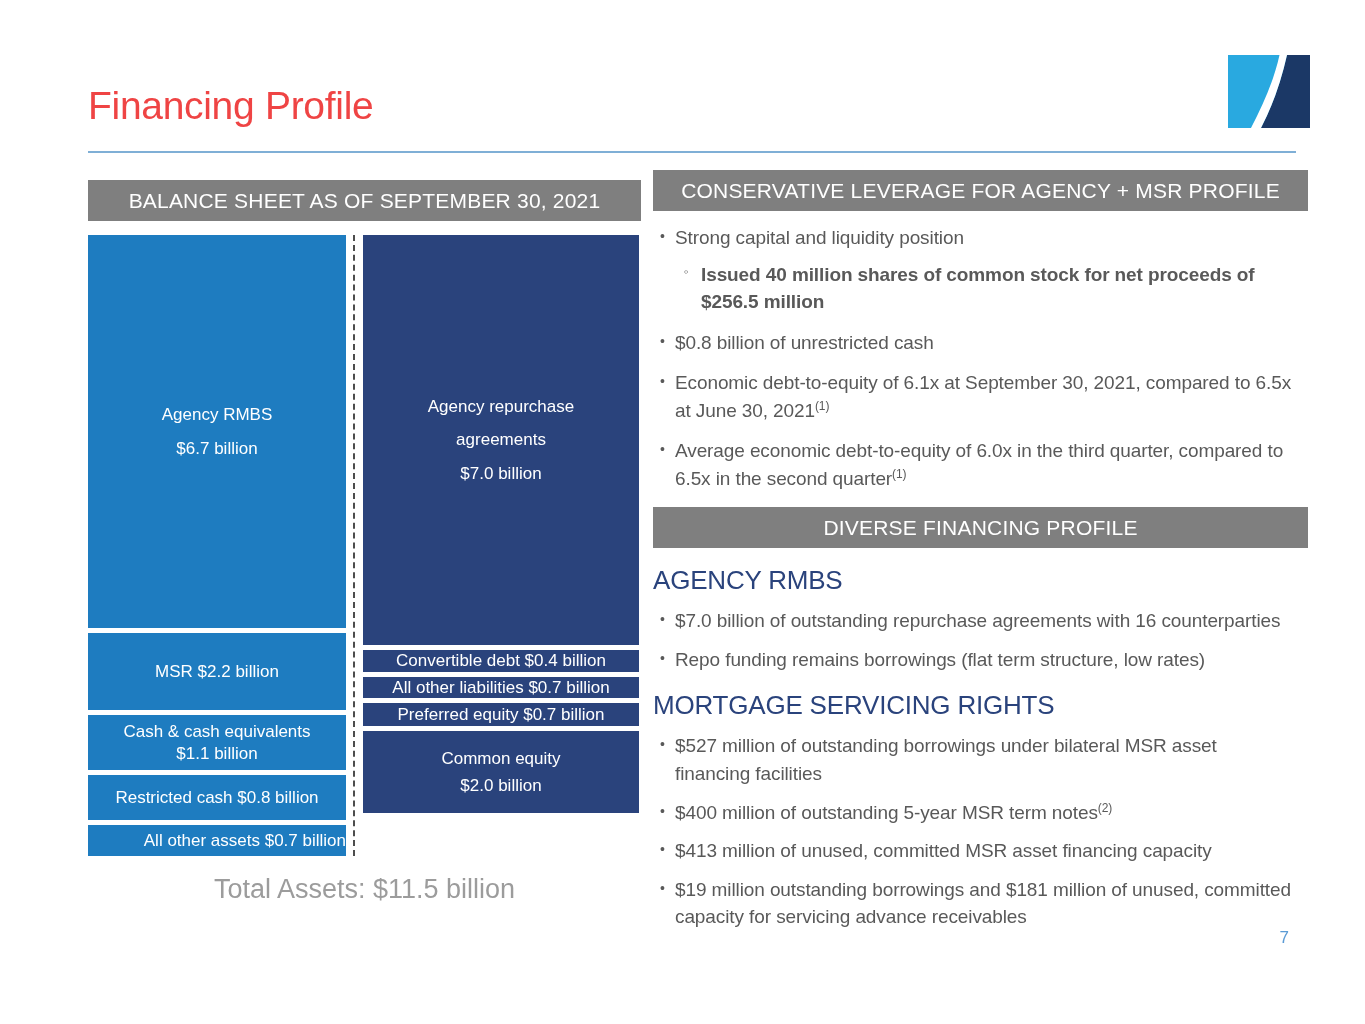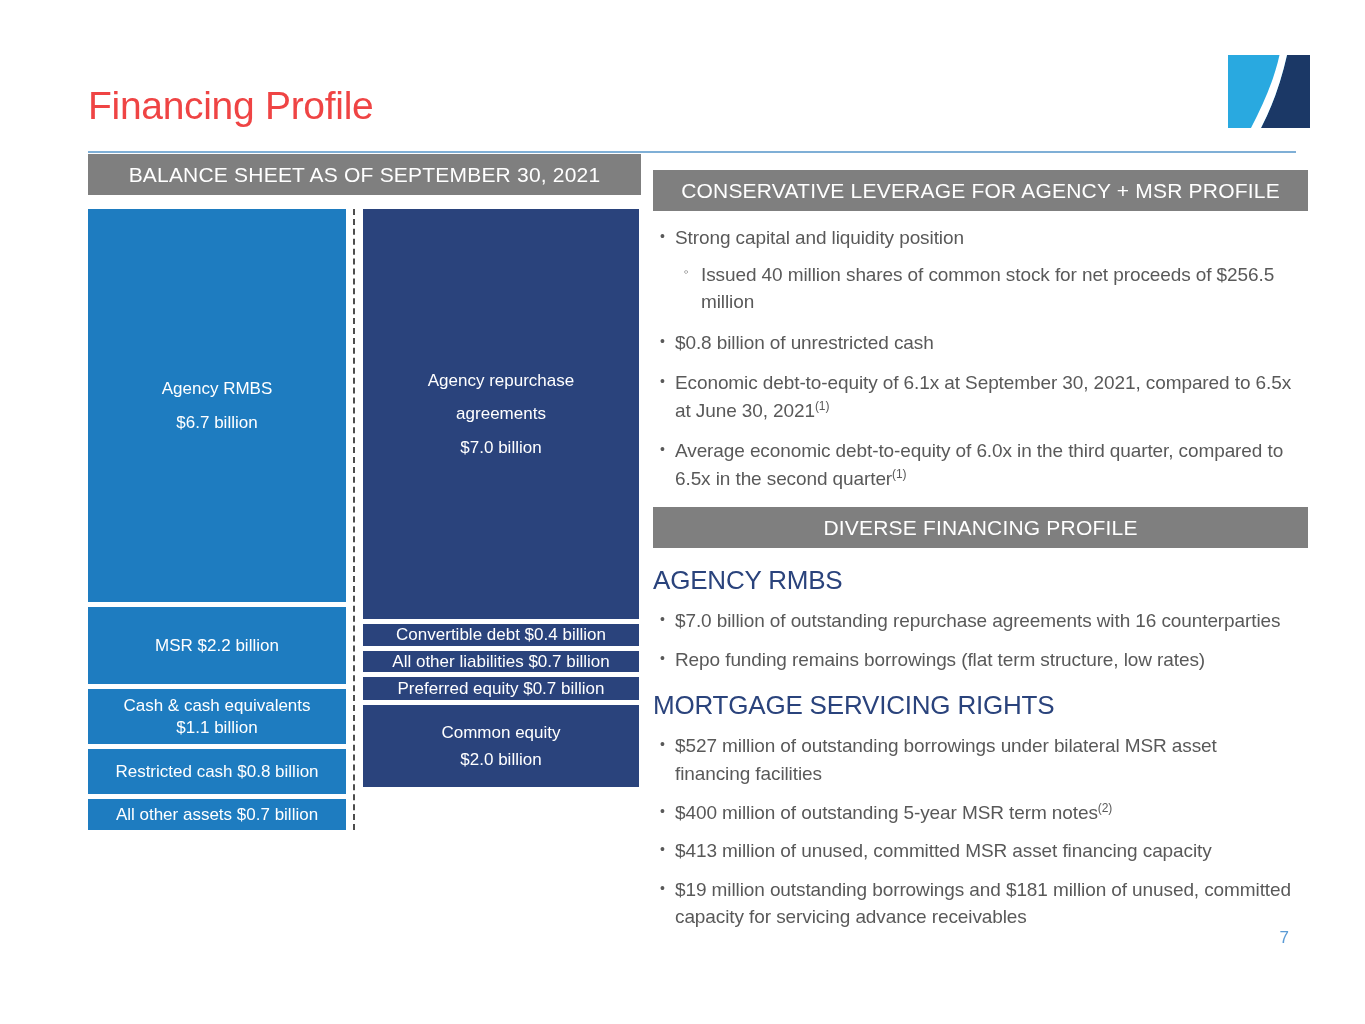--- a/index.html
+++ b/index.html
@@ -18,21 +18,21 @@
     background:#7FAFD6;
   }
   .logo { position:absolute; left:1228px; top:55px; width:82px; height:73px; }
 
   .panel-header {
     height:41px; background:#7F7F7F; color:#ffffff;
     display:flex; align-items:center; justify-content:center;
     font-size:21px; letter-spacing:0.2px; white-space:nowrap;
   }
 
-  .left-panel { position:absolute; left:88px; top:154px; width:553px; }
+  .left-panel { position:absolute; left:88px; top:180px; width:553px; }
   .chart-row { display:flex; margin-top:14px; }
   .chart-col { display:flex; flex-direction:column; }
   .col-assets { width:258px; }
   .col-liab { width:276px; }
   .divider { border-left:2px dashed #4d4d4d; margin-left:7px; margin-right:8px; }
   .segment {
     color:#ffffff; display:flex; flex-direction:column;
     align-items:center; justify-content:center; text-align:center;
     font-size:17px; line-height:1.25; margin-bottom:5px; flex:none;
   }
@@ -43,21 +43,21 @@
 
   .right-panel { position:absolute; left:653px; top:170px; width:655px; }
   .b1 {
     display:flex; margin-top:13px; color:#595959;
     font-size:19px; line-height:1.45; letter-spacing:-0.1px;
   }
   .b1 .mark { flex:0 0 22px; padding-left:7px; padding-top:2px; font-size:14px; }
   .b1 .btext { max-width:620px; }
   .b2 { margin-left:24px; margin-top:9px; }
   .b2 .mark { flex:0 0 24px; font-size:13px; }
-  .b2 .btext { max-width:592px; }
+  .b2 .btext { max-width:592px;font-weight:bold; }
   sup { font-size:12px; line-height:0; }
   .diverse-bar { margin-top:15px; }
   .section-title {
     margin-top:17px; font-size:26px; color:#2A437C; letter-spacing:-0.2px;
   }
   .sections .b1 { margin-top:11px; }
   .page-number {
     position:absolute; right:76px; top:928px; font-size:17px; color:#5B9BD5;
   }
 </style>
@@ -89,21 +89,21 @@
           <div class="segment" style="height: 77px; background: rgb(30, 124, 192); row-gap: 5px;">
             <div class="seg-line">MSR $2.2 billion</div>
           </div>
           <div class="segment" style="height: 55px; background: rgb(30, 124, 192); row-gap: 1px;">
             <div class="seg-line">Cash &amp; cash equivalents</div>
             <div class="seg-line">$1.1 billion</div>
           </div>
           <div class="segment" style="height: 45px; background: rgb(30, 124, 192); row-gap: 1px;">
             <div class="seg-line">Restricted cash $0.8 billion</div>
           </div>
-          <div class="segment" style="height: 31px; background: rgb(30, 124, 192); row-gap: 1px;">
+          <div class="segment" style="height: 31px; background: rgb(30, 124, 192); row-gap: 1px; align-items: flex-end;">
             <div class="seg-line">All other assets $0.7 billion</div>
           </div>
         </div>
       <div class="divider"></div>
       <div class="chart-col col-liab">
           <div class="segment" style="height: 410px; background: rgb(42, 67, 124); row-gap: 12px;">
             <div class="seg-line">Agency repurchase</div>
             <div class="seg-line">agreements</div>
             <div class="seg-line">$7.0 billion</div>
           </div>
@@ -115,20 +115,21 @@
           </div>
           <div class="segment" style="height: 23px; background: rgb(42, 67, 124); row-gap: 1px;">
             <div class="seg-line">Preferred equity $0.7 billion</div>
           </div>
           <div class="segment" style="height: 82px; background: rgb(42, 67, 124); row-gap: 5px;">
             <div class="seg-line">Common equity</div>
             <div class="seg-line">$2.0 billion</div>
           </div>
         </div>
     </div>
+    <div class="total-label">Total Assets: $11.5 billion</div>
   </div>
 
   <div class="right-panel">
     <div class="panel-header">CONSERVATIVE LEVERAGE FOR AGENCY + MSR PROFILE</div>
     <div id="leverage-bullets">
         <div class="b1">
           <span class="mark">•</span>
           <span class="btext">Strong capital and liquidity position</span>
         </div>
         <div class="b1 b2">

